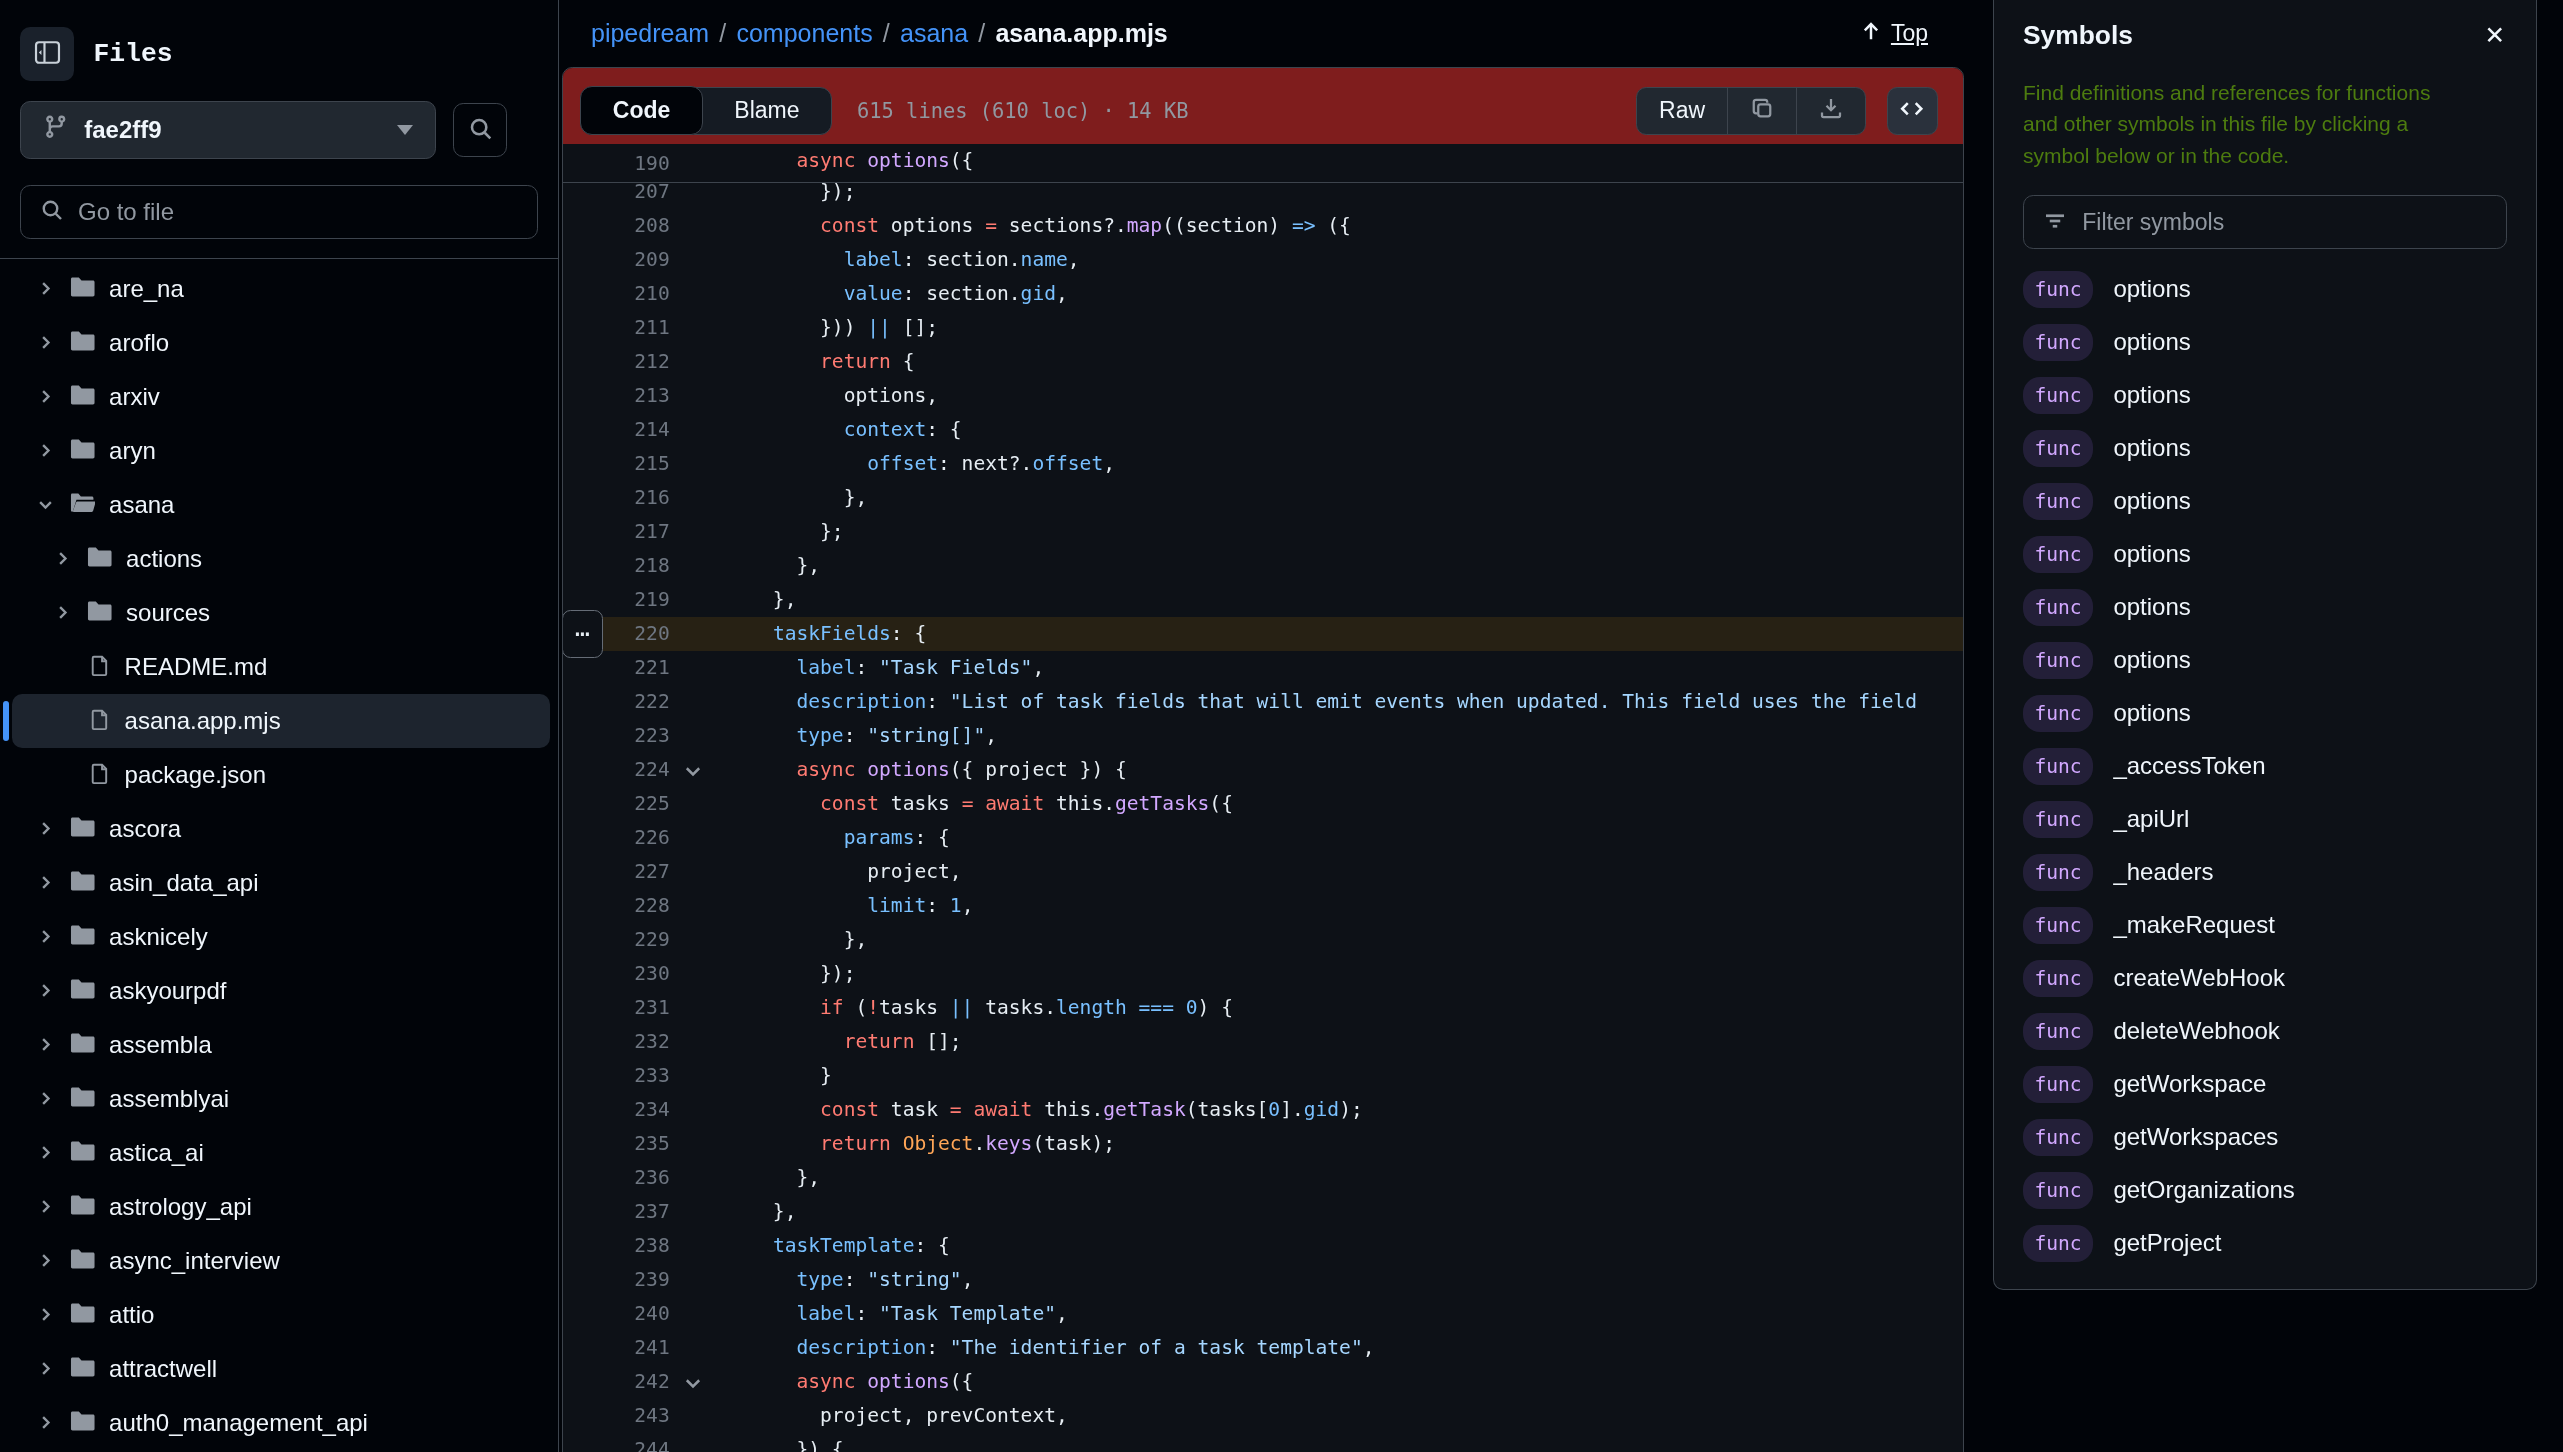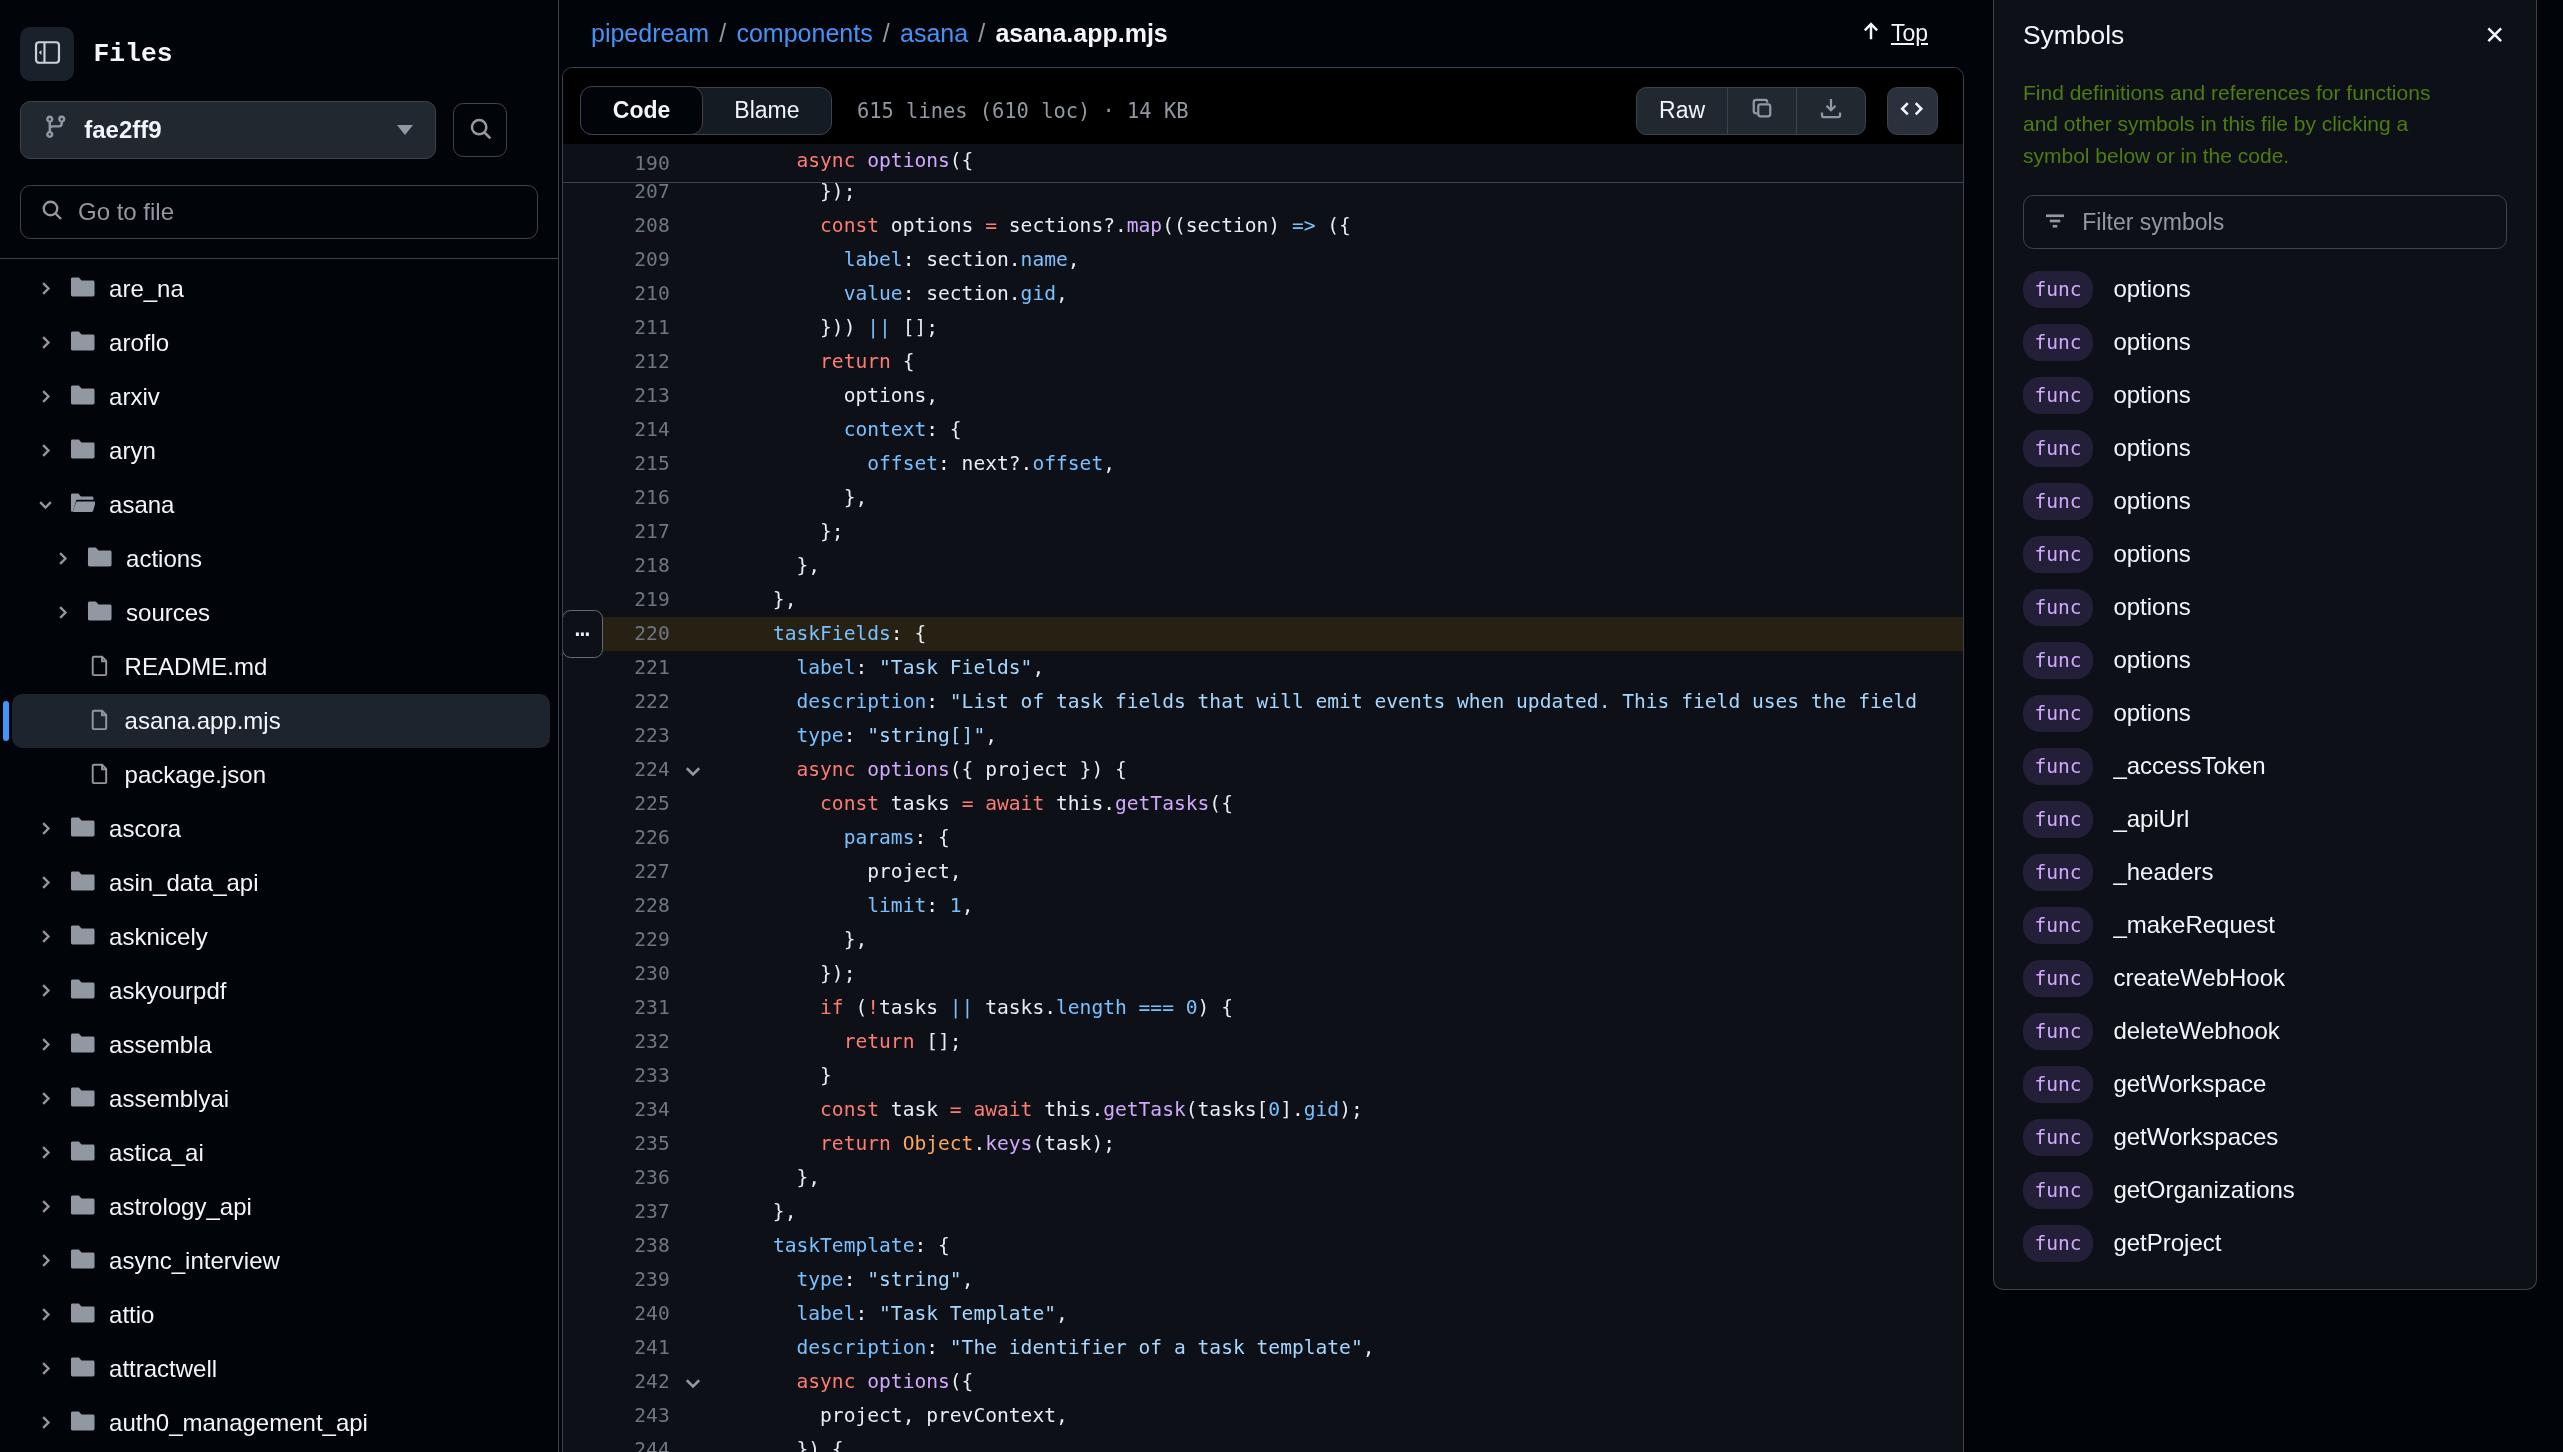--- a/index.html
+++ b/index.html
@@ -44,21 +44,21 @@
   
   .main { position:absolute; left:560px; top:0; width:1404px; height:1453px; background:#010409; }
   .crumbs { height:67px; display:flex; align-items:center; padding:0 36px 0 31px; font-size:25px; }
   .crumbs a { color:#4493f8; text-decoration:none; cursor:pointer; }
   .crumb-sep { color:#9198a1; margin:0 10.2px; }
   .crumb-file { font-weight:700; color:#f0f6fc; }
   .top-link { margin-left:auto; display:flex; align-items:center; gap:8.5px; font-size:23px; cursor:pointer;text-decoration:underline; }
 
   .codebox { position:absolute; left:1.7px; right:0; top:67px; height:1448px;
              border:0.9px solid #3d444d; border-radius:10.2px 10.2px 0 0; background:#0d1117; overflow:hidden; }
-  .toolbar { height:86px; background:#000000; border-bottom:0.9px solid #3d444d;
+  .toolbar { height:86px; background:#7f1d1d; border-bottom:0.9px solid #3d444d;
              display:flex; align-items:center; padding:0 25.5px 0 17px; }
   .seg { display:flex; align-items:center; border:0.9px solid #3d444d; border-radius:12px; height:48px; background:#151b23; }
   .seg-code { height:49px; margin:-0.9px 0 -0.9px -0.9px; padding:0 32px; display:flex; align-items:center;
               background:#010409; border:0.9px solid #3d444d; border-radius:12px;
               font-size:23px; font-weight:700; cursor:pointer; }
   .seg-blame { padding:0 31px; font-size:23px; color:#f0f6fc; cursor:pointer; }
   .fileinfo { margin-left:25.5px; font-family:"DejaVu Sans Mono", monospace; font-size:20.4px; color:#9198a1; }
   .tb-right { margin-left:auto; display:flex; align-items:center; gap:20.4px; }
   .btn-group { display:flex; align-items:stretch; height:48px; border:0.9px solid #3d444d;
                border-radius:10.2px; background:#212830; overflow:hidden; }
@@ -81,21 +81,21 @@
   .tk { color:#ff7b72; } .tf { color:#d2a8ff; } .tp { color:#79c0ff; }
   .ts { color:#a5d6ff; } .to { color:#ffa657; } .td { color:#e6edf3; }
   .dots-btn { position:absolute; left:-0.9px; top:-6.8px; width:41px; height:48px; background:#0d1117;
               border:0.9px solid #656c76; border-radius:8.5px; color:#e6edf3; z-index:3;
               display:flex; align-items:center; justify-content:center; font-size:24px; cursor:pointer; }
 
   
   .sympanel { position:absolute; left:1993px; top:0; width:544px; height:1290px; background:#0d1117;
               border:0.9px solid #3d444d; border-top:none; border-radius:0 0 10.2px 10.2px; }
   .sym-head { display:flex; align-items:center; padding:20.4px 29px 0 29px; }
-  .sym-title { font-size:26.4px; font-weight:400; }
+  .sym-title { font-size:26.4px; font-weight:700; }
   .sym-close { margin-left:auto; cursor:pointer; display:flex; }
   .sym-desc { padding:25.5px 29px 0 29px; color:#4d7c0f; font-size:21px; line-height:31.5px; width:494px; }
   .sym-filter { margin:24px 29px 0 29px; height:54px; border:0.9px solid #3d444d; border-radius:10.2px;
                 display:flex; align-items:center; gap:15.3px; padding:0 19px; }
   .sym-filter input { flex:1; background:transparent; border:none; outline:none; color:#f0f6fc; font-size:23px;
                       font-family:"Liberation Sans", sans-serif; }
   .sym-filter input::placeholder { color:#9198a1; }
   .sym-list { margin-top:13.6px; }
   .sym-row { height:53px; display:flex; align-items:center; gap:20.4px; padding:0 29px; cursor:pointer; }
   .func-badge { flex:none; width:70px; height:37px; border-radius:17px; background:rgba(163,113,247,0.15);

